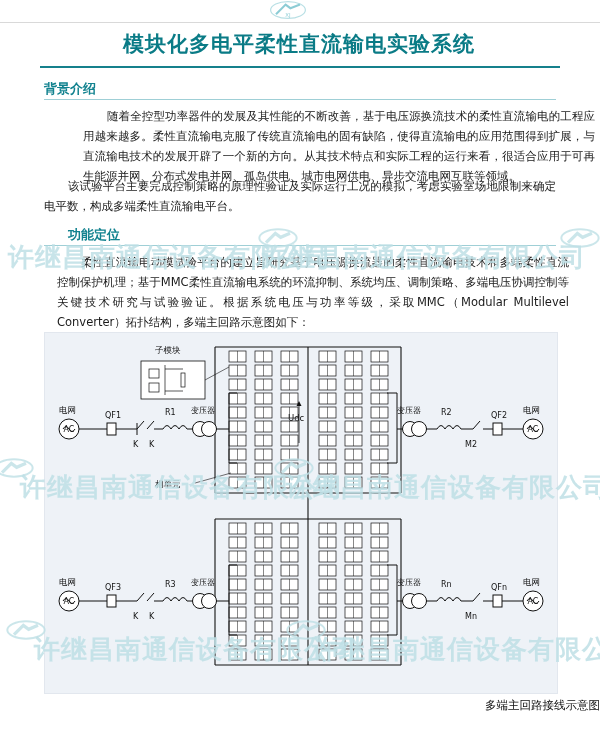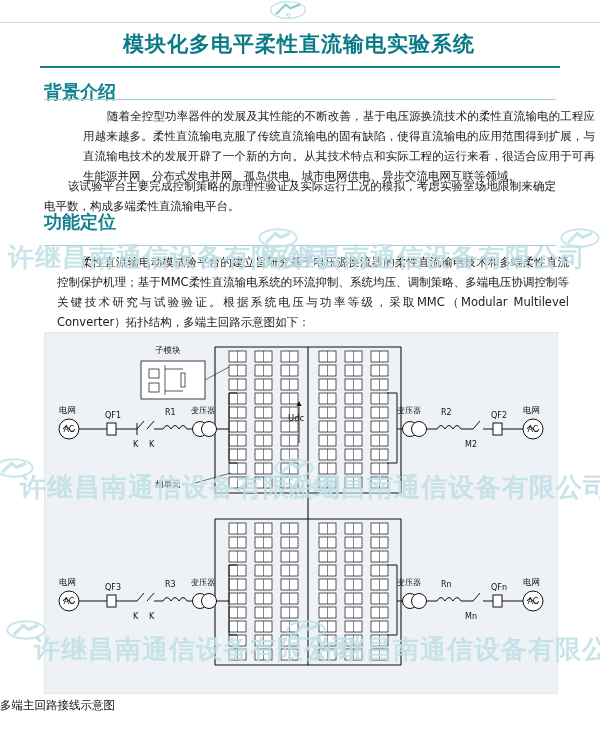--- a/index.html
+++ b/index.html
@@ -44,21 +44,21 @@
   .title-rule {
     position: absolute;
     top: 66px; left: 40px;
     width: 520px; height: 2px;
     background: #15808c;
   }
 
   
   .section-head {
     position: absolute;
-    font-size: 18px;
+    font-size: 13px;
     font-weight: bold;
     color: #12828f;
     left: 44px;
   }
   .section-rule {
     position: absolute;
     left: 44px;
     height: 1px;
     background: #9fcfd6;
     width: 512px;
@@ -81,21 +81,21 @@
   .figure-box {
     position: absolute;
     left: 44px; top: 332px;
     width: 512px; height: 360px;
     background: #eef2f7;
     border: 1px solid #e2e7ee;
   }
   .figure-caption {
     position: absolute;
     top: 698px; left: 0; width: 600px;
-    text-align: left;
+    text-align: right;
     font-size: 11.5px;
     color: #111;
   }
 
   .fig-svg { display:block; width:512px; height:360px; }
 
   
   .wm {
     position: absolute;
     color: #bfe0e6;
@@ -124,21 +124,21 @@
 </div>
 
 <div class="doc-title">模块化多电平柔性直流输电实验系统</div>
 <div class="title-rule"></div>
 
 <div class="section-head" style="top:80px;">背景介绍</div>
 <div class="section-rule" style="top:99px;"></div>
 <div class="para" style="top:106px;margin-left:39px;">随着全控型功率器件的发展及其性能的不断改善，基于电压源换流技术的柔性直流输电的工程应用越来越多。柔性直流输电克服了传统直流输电的固有缺陷，使得直流输电的应用范围得到扩展，与直流输电技术的发展开辟了一个新的方向。从其技术特点和实际工程的运行来看，很适合应用于可再生能源并网、分布式发电并网、孤岛供电、城市电网供电、异步交流电网互联等领域。</div>
 <div class="para" style="top:176px;">该试验平台主要完成控制策略的原理性验证及实际运行工况的模拟，考虑实验室场地限制来确定电平数，构成多端柔性直流输电平台。</div>
 
-<div class="section-head" style="top:210px;">功能定位</div>
+<div class="section-head" style="top:226px;margin-left:24px;">功能定位</div>
 <div class="section-rule" style="top:245px;"></div>
 <div class="para" style="top:252px;margin-left:13px;">柔性直流输电动模试验平台的建立旨研究基于电压源换流器的柔性直流输电技术和多端柔性直流控制保护机理；基于MMC柔性直流输电系统的环流抑制、系统均压、调制策略、多端电压协调控制等关键技术研究与试验验证。根据系统电压与功率等级，采取MMC（Modular Multilevel Converter）拓扑结构，多端主回路示意图如下：</div>
 
 <div class="figure-box">
   <svg class="fig-svg" viewBox="0 0 512 360">
     <defs>
       <g id="smblock">
         <rect x="0" y="0" width="17" height="11" fill="#fff" stroke="#111" stroke-width="0.7"></rect>
         <line x1="8.5" y1="0" x2="8.5" y2="11" stroke="#111" stroke-width="0.5"></line>
       </g>

